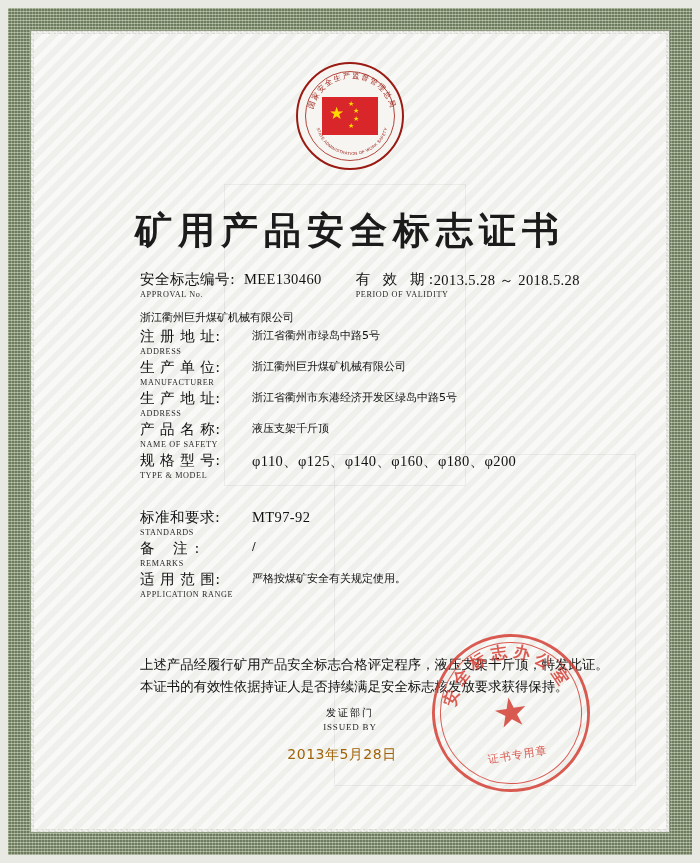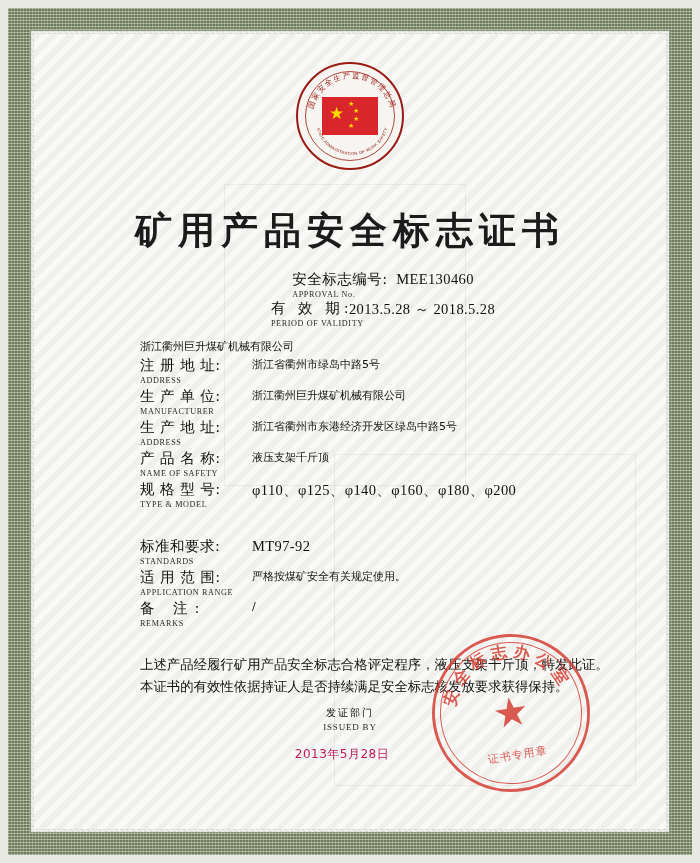--- a/index.html
+++ b/index.html
@@ -196,21 +196,20 @@
   }
   .val-mono {
     font-family: "Liberation Serif", serif;
     font-size: 14.5px;
     letter-spacing: 0.4px;
   }
   
   .toprow {
     display: flex;
     align-items: center;
-    flex-direction: column;
   }
   .toprow .blk { display: flex; align-items: flex-start; }
   .toprow .gap { width: 34px; }
   
   .footer-para {
     position: absolute;
     left: 106px;
     right: 48px;
     top: 620px;
     font-family: "DejaVu Sans", sans-serif;
@@ -237,22 +236,22 @@
     letter-spacing: 0.8px;
     color: #2a2a2a;
     margin-top: 2px;
   }
   .issue-date {
     position: absolute;
     left: 0; right: 16px;
     top: 712px;
     text-align: center;
     font-family: "DejaVu Sans", sans-serif;
-    font-size: 12px;
-    color: #be185d;
+    font-size: 14px;
+    color: #a16207;
     letter-spacing: 0.5px;
   }
   
   .seal {
     position: absolute;
     left: 398px;
     top: 600px;
     width: 152px;
     height: 152px;
     border-radius: 50%;
@@ -403,32 +402,32 @@
       <div class="row">
         <div class="label-col">
           <div class="lab-cn">标准和要求:</div>
           <div class="lab-en">STANDARDS</div>
         </div>
         <div class="val val-mono">MT97-92</div>
       </div>
 
       <div class="row">
         <div class="label-col">
+          <div class="lab-cn sp4">备 注:</div>
+          <div class="lab-en">REMARKS</div>
+        </div>
+        <div class="val">/</div>
+      </div>
+
+      <div class="row">
+        <div class="label-col">
           <div class="lab-cn">适 用 范 围:</div>
           <div class="lab-en">APPLICATION RANGE</div>
         </div>
         <div class="val">严格按煤矿安全有关规定使用。</div>
-      </div>
-
-      <div class="row">
-        <div class="label-col">
-          <div class="lab-cn sp4">备 注:</div>
-          <div class="lab-en">REMARKS</div>
-        </div>
-        <div class="val">/</div>
       </div>
 
     </div>
 
     <div class="footer-para">上述产品经履行矿用产品安全标志合格评定程序，液压支架千斤顶，特发此证。本证书的有效性依据持证人是否持续满足安全标志核发放要求获得保持。</div>
 
     <div class="issued">
       <div class="cn">发证部门</div>
       <div class="en">ISSUED BY</div>
     </div>

